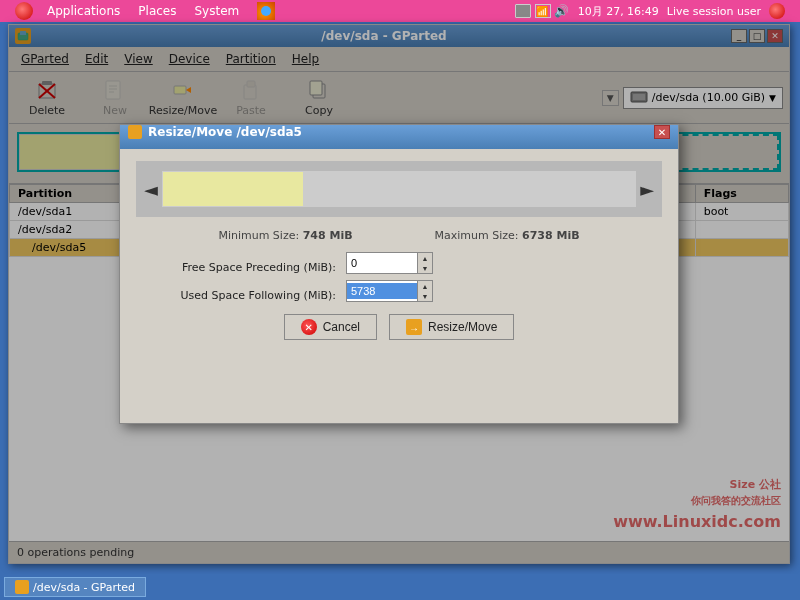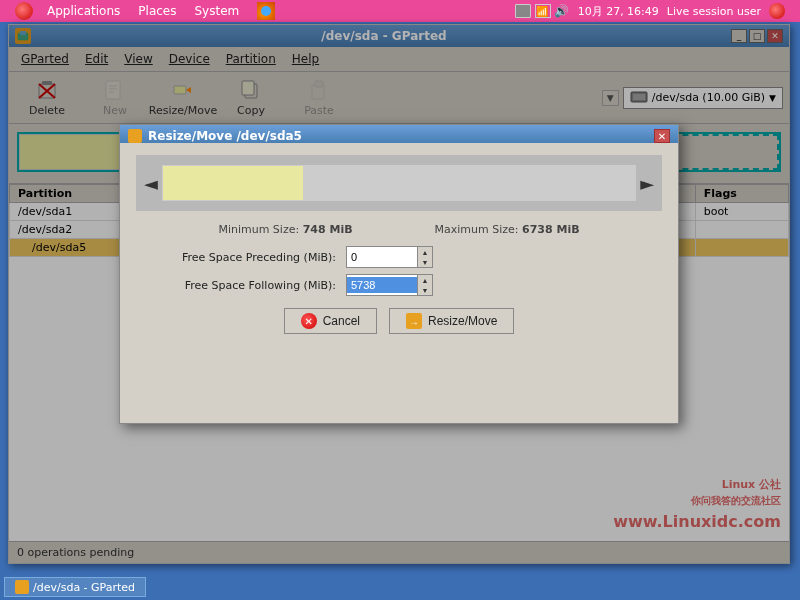--- a/index.html
+++ b/index.html
@@ -276,23 +276,23 @@
       background: #d4d0c8;
       border: 1px solid #888;
       box-shadow: 4px 4px 12px rgba(0,0,0,0.5);
       width: 560px;
       min-height: 300px;
       position: relative;
       top: -20px;
     }
     .dialog-title {
       background: linear-gradient(to bottom, #6a9fd8, #4a7fb5);
-      height: 18px;
-      display: flex;
-      align-items: flex-end;
+      height: 24px;
+      display: flex;
+      align-items: flex-start;
       padding: 0 8px;
       color: white;
       font-size: 12px;
       font-weight: bold;
     }
     .dialog-title-icon {
       width: 14px;
       height: 14px;
       background: #e8a020;
       border-radius: 2px;
@@ -359,21 +359,21 @@
       display: flex;
       justify-content: center;
       gap: 82px;
       font-size: 11px;
       color: #444;
       margin-bottom: 10px;
       text-align: right;
     }
     .form-field-row {
       display: flex;
-      align-items: center;
+      align-items: flex-end;
       margin-bottom: 6px;
     }
     .form-label {
       width: 210px;
       text-align: right;
       padding-right: 10px;
       font-size: 11px;
       color: #222;
     }
     .form-input-group {
@@ -612,37 +612,37 @@
     </div>
     <div class="toolbar-btn">
       <div class="btn-icon">
         <svg width="22" height="22" viewBox="0 0 22 22">
             <rect x="2" y="7" width="12" height="8" rx="1" fill="#e8e8a0" stroke="#aaa"></rect>
             <polygon points="14,11 19,8 19,14" fill="#f80"></polygon>
           </svg>
       </div>
       <span>Resize/Move</span>
     </div>
+    <div class="toolbar-btn disabled">
+      <div class="btn-icon">
+        <svg width="22" height="22" viewBox="0 0 22 22">
+            <rect x="4" y="6" width="12" height="14" rx="1" fill="#d4d0c8" stroke="#aaa"></rect>
+            <rect x="7" y="2" width="8" height="6" rx="1" fill="#c8c4b8" stroke="#aaa"></rect>
+          </svg>
+      </div>
+      <span>Paste</span>
+    </div>
     <div class="toolbar-btn">
       <div class="btn-icon">
         <svg width="22" height="22" viewBox="0 0 22 22">
             <rect x="5" y="5" width="12" height="14" rx="1" fill="#d4d0c8" stroke="#888"></rect>
             <rect x="2" y="2" width="12" height="14" rx="1" fill="#e8e8d0" stroke="#888"></rect>
           </svg>
       </div>
       <span>Copy</span>
-    </div>
-    <div class="toolbar-btn disabled">
-      <div class="btn-icon">
-        <svg width="22" height="22" viewBox="0 0 22 22">
-            <rect x="4" y="6" width="12" height="14" rx="1" fill="#d4d0c8" stroke="#aaa"></rect>
-            <rect x="7" y="2" width="8" height="6" rx="1" fill="#c8c4b8" stroke="#aaa"></rect>
-          </svg>
-      </div>
-      <span>Paste</span>
     </div>
     <div class="toolbar-right">
       <div style="font-size:9px;color:#555;padding:2px 4px;border:1px solid #aaa;background:#d8d4cc;">▼</div>
       <div class="device-selector">
         <svg width="18" height="14" viewBox="0 0 18 14">
             <rect x="1" y="1" width="16" height="10" rx="1" fill="#888" stroke="#555"></rect>
             <rect x="3" y="3" width="12" height="6" rx="0.5" fill="#aaa"></rect>
           </svg>
         <span>/dev/sda  (10.00 GiB)</span>
         <span style="font-size:9px;">▼</span>
@@ -699,21 +699,21 @@
         </tbody>
       </table>
     </div>
   </div>
 
   <div class="status-bar">
     <span>0 operations pending</span>
   </div>
 
   <div class="watermark">
-    <div>Linux 公社</div>
+    <div>Size 公社</div>
     <div class="watermark-sub">你问我答的交流社区</div>
     <div class="watermark-url">www.Linuxidc.com</div>
   </div>
 
   <div class="dialog-overlay">
     <div class="dialog">
 
       <div class="dialog-title">
         <div class="dialog-title-icon"></div>
         <span>Resize/Move /dev/sda5</span>
@@ -748,21 +748,21 @@
             <input class="form-input" type="text" value="0" style="">
             <div class="form-spinner">
               <button class="form-spinner-btn">▲</button>
               <button class="form-spinner-btn">▼</button>
             </div>
           </div>
         </div>
 
 
         <div class="form-field-row">
-          <div class="form-label">Free Space Following (MiB):</div>
+          <div class="form-label">Used Space Following (MiB):</div>
           <div class="form-input-group">
             <input class="form-input highlight" type="text" value="5738" style="">
             <div class="form-spinner">
               <button class="form-spinner-btn">▲</button>
               <button class="form-spinner-btn">▼</button>
             </div>
           </div>
         </div>
 
 

